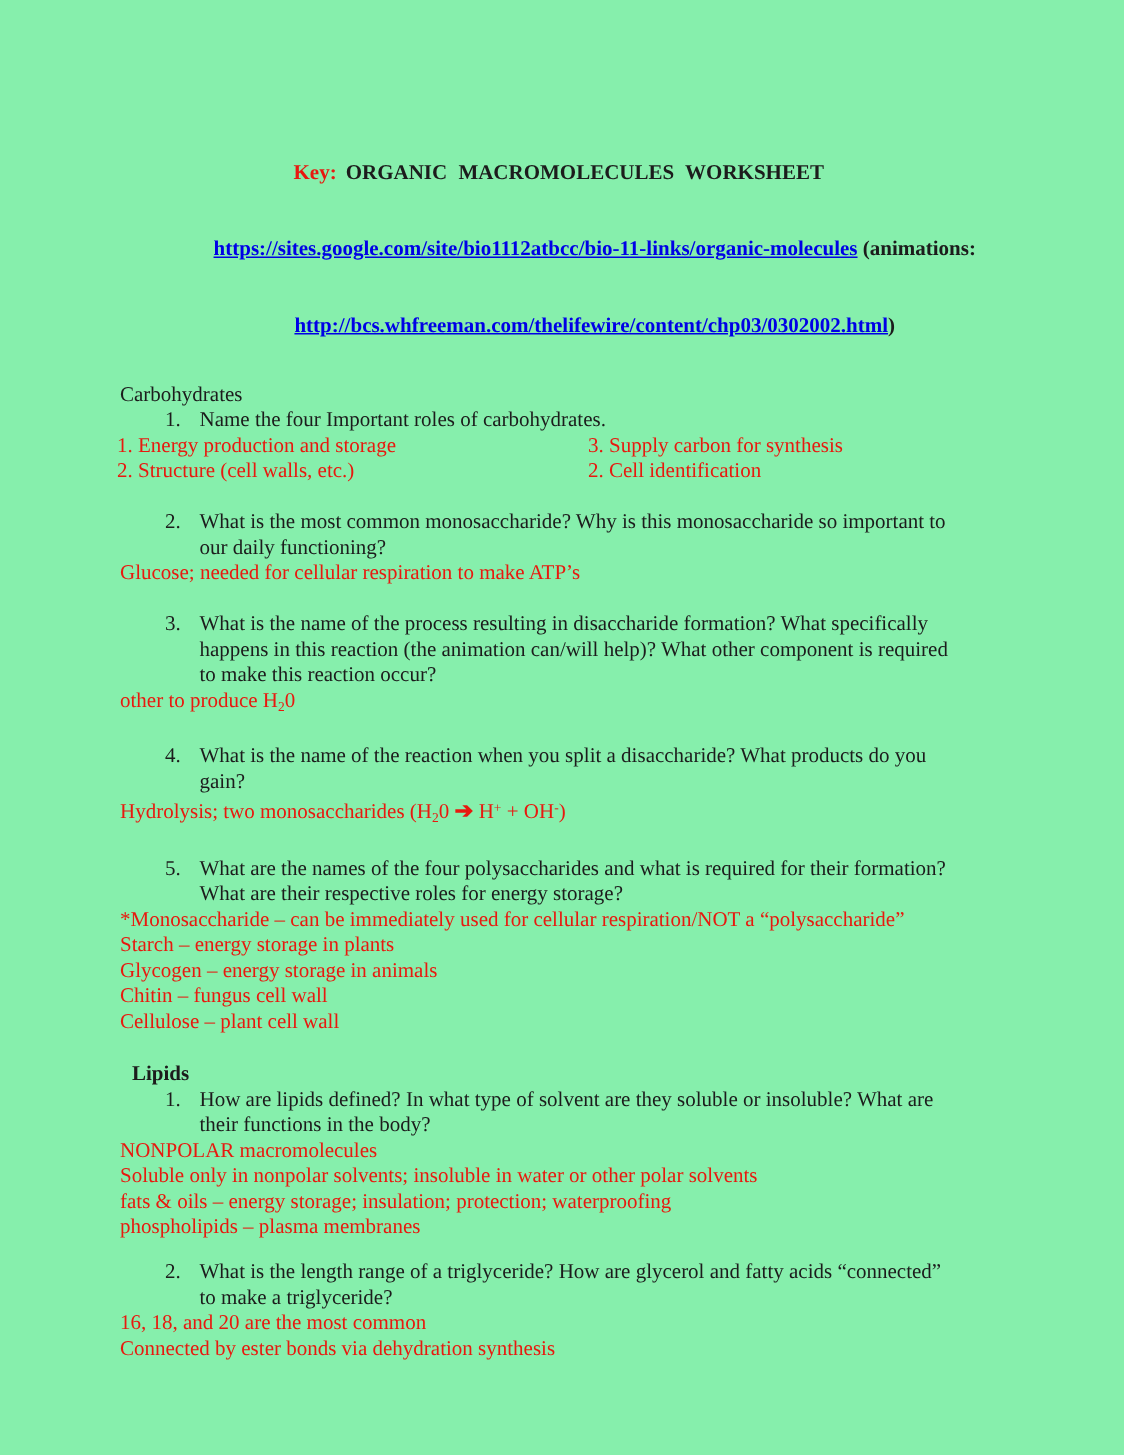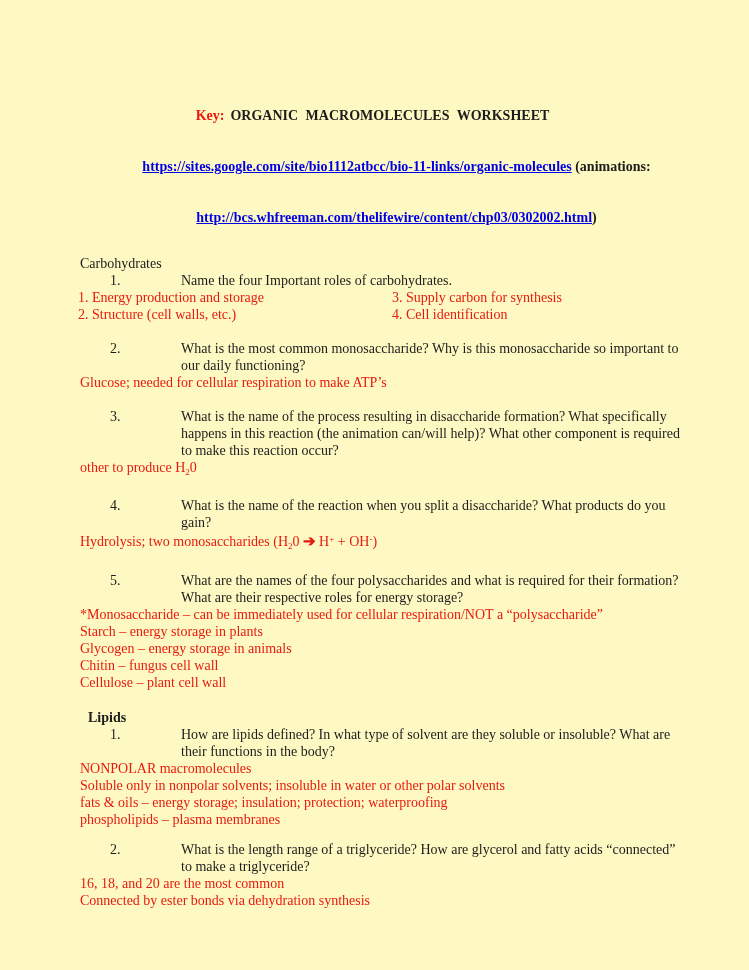--- a/index.html
+++ b/index.html
@@ -6,21 +6,21 @@
     --red: #e8190f;
     --blue: #0000e6;
     --ink: #1c1c1c;
   }
   * { margin: 0; padding: 0; box-sizing: border-box; }
   html, body { background: #ffffff; }
   .page {
     position: relative;
     width: 749px;
     height: 970px;
-    background: #fef9c3;
+    background: #86efac;
     overflow: hidden;
     font-family: "Liberation Serif", "DejaVu Serif", serif;
     font-size: 14px;
     line-height: 17px;
     color: var(--ink);
   }
   .content {
     padding-top: 90px;
     margin-left: 80px;
     width: 612px;
@@ -41,21 +41,21 @@
     cursor: pointer;
     word-break: break-all;
   }
   .bold-black { color: var(--ink); }
   
   .section-heading { margin-top: 12px; }
   .section-heading.lipids { margin-top: 18px; padding-left: 8px; font-weight: bold; }
   
   .q { display: flex; }
   .qnum { margin-left: 30px; width: 23px; flex: none; }
-  .qtext { flex: 1; margin-left: 48px; }
+  .qtext { flex: 1; }
   .gap-17 { margin-top: 17px; }
   .gap-16 { margin-top: 16px; }
   .gap-13 { margin-top: 13px; }
   
   .ans { color: var(--red); white-space: pre-wrap; }
   .cols { display: flex; margin-left: -2px; }
   .col-left { width: 314px; flex: none; }
   .col-right { flex: 1; }
   .ans .sup { font-size: 9px; vertical-align: 4px; letter-spacing: 0; }
   .ans .sub { font-size: 9px; vertical-align: -3px; }
@@ -85,21 +85,21 @@
         <div>Name the four Important roles of carbohydrates.</div>
       </div>
     </div>
     <div class="cols">
       <div class="col-left">
         <div class="ans">1. Energy production and storage</div>
         <div class="ans">2. Structure (cell walls, etc.)</div>
       </div>
       <div class="col-right">
         <div class="ans">3. Supply carbon for synthesis</div>
-        <div class="ans">4. Cell identification</div>
+        <div class="ans">2. Cell identification</div>
       </div>
     </div>
 
     <div class="q gap-17">
       <span class="qnum">2.</span>
       <div class="qtext">
         <div>What is the most common monosaccharide? Why is this monosaccharide so important to</div>
         <div>our daily functioning?</div>
       </div>
     </div>

